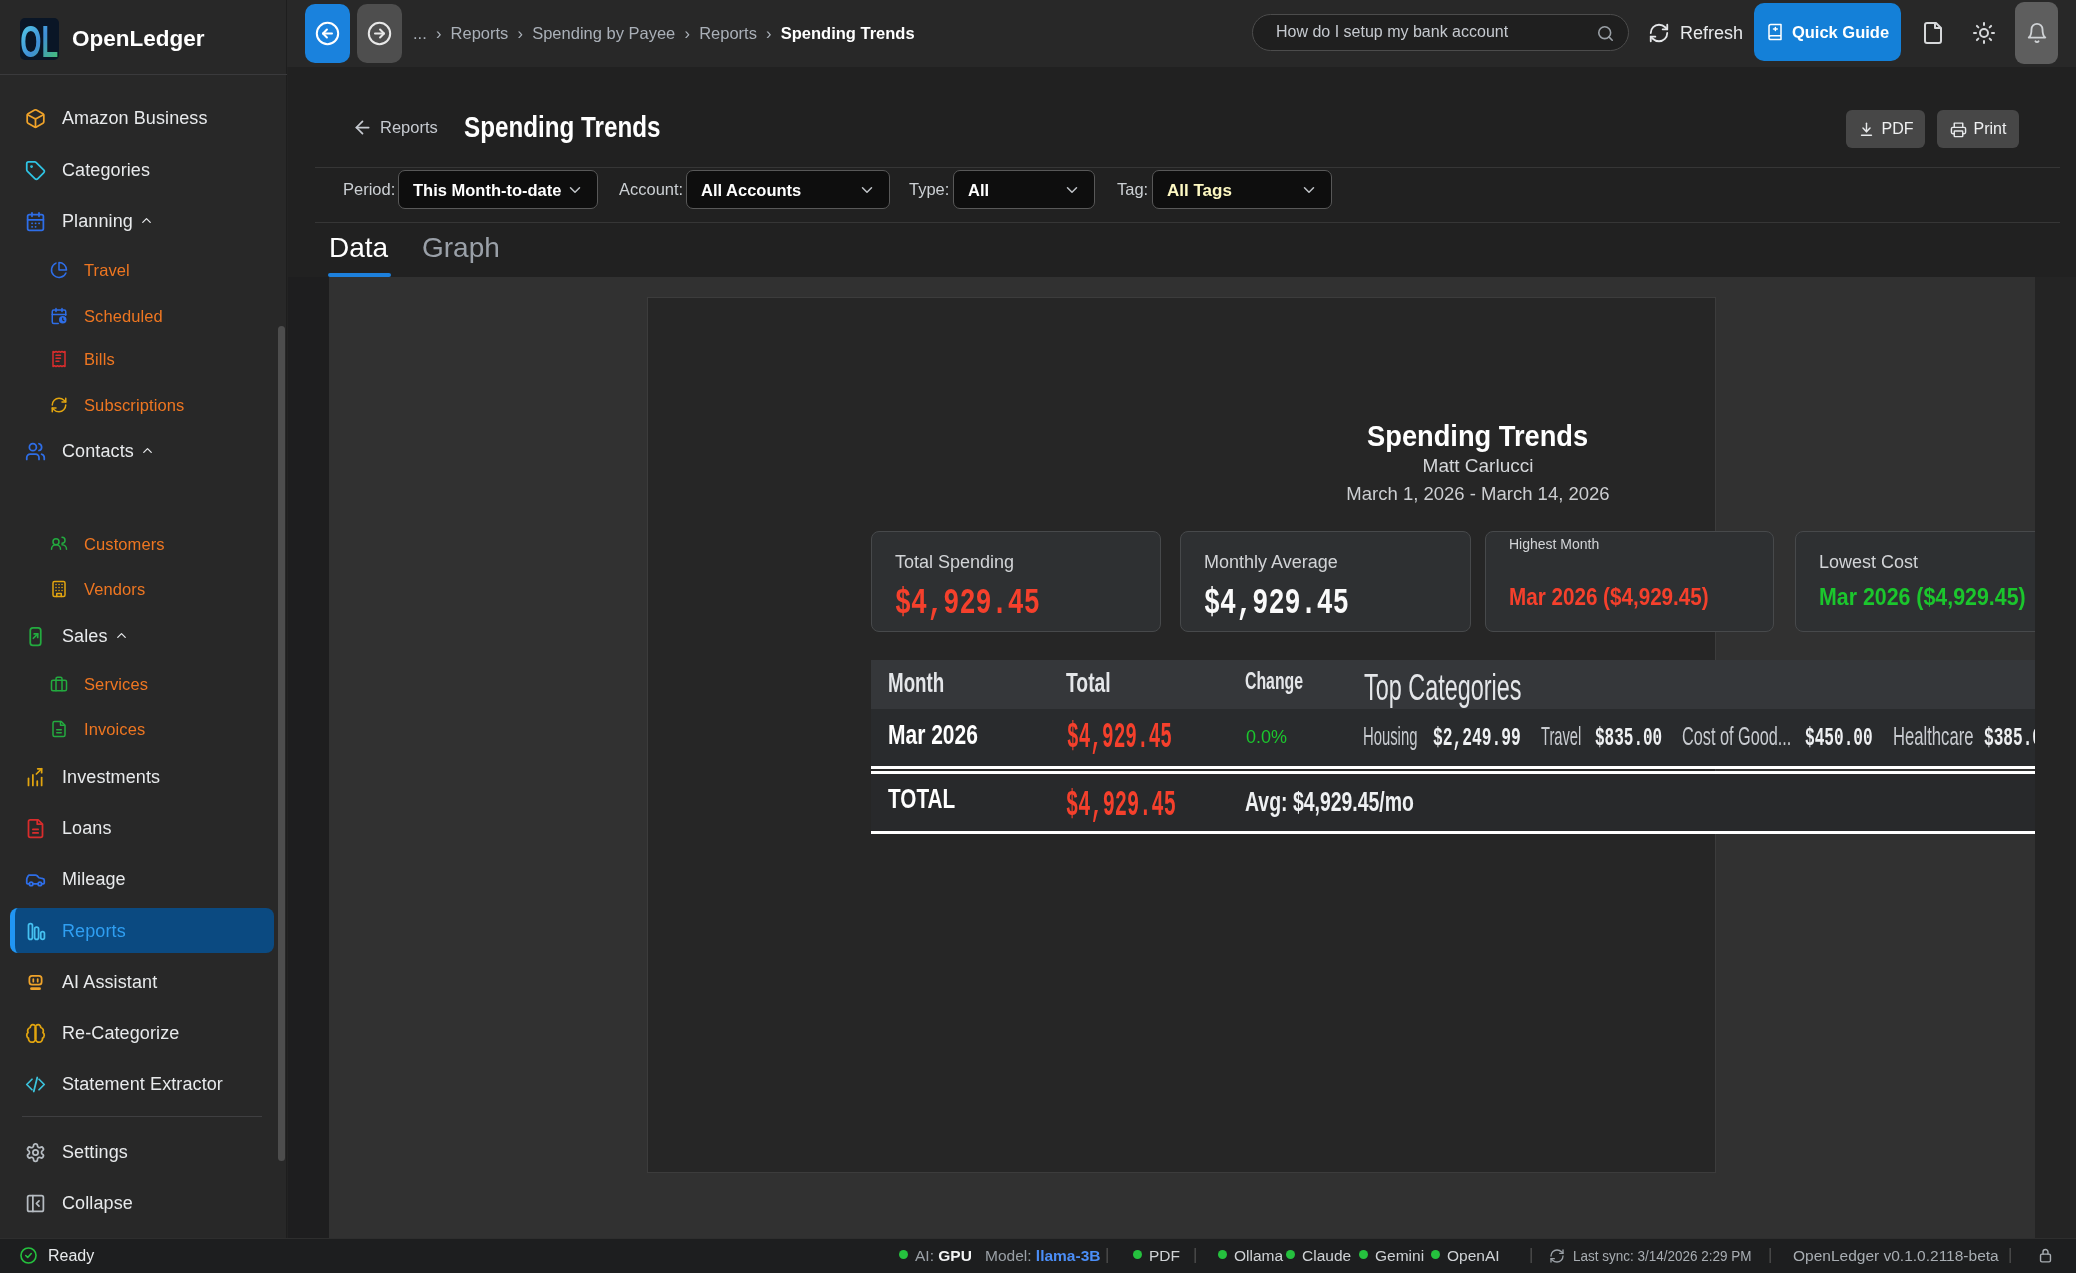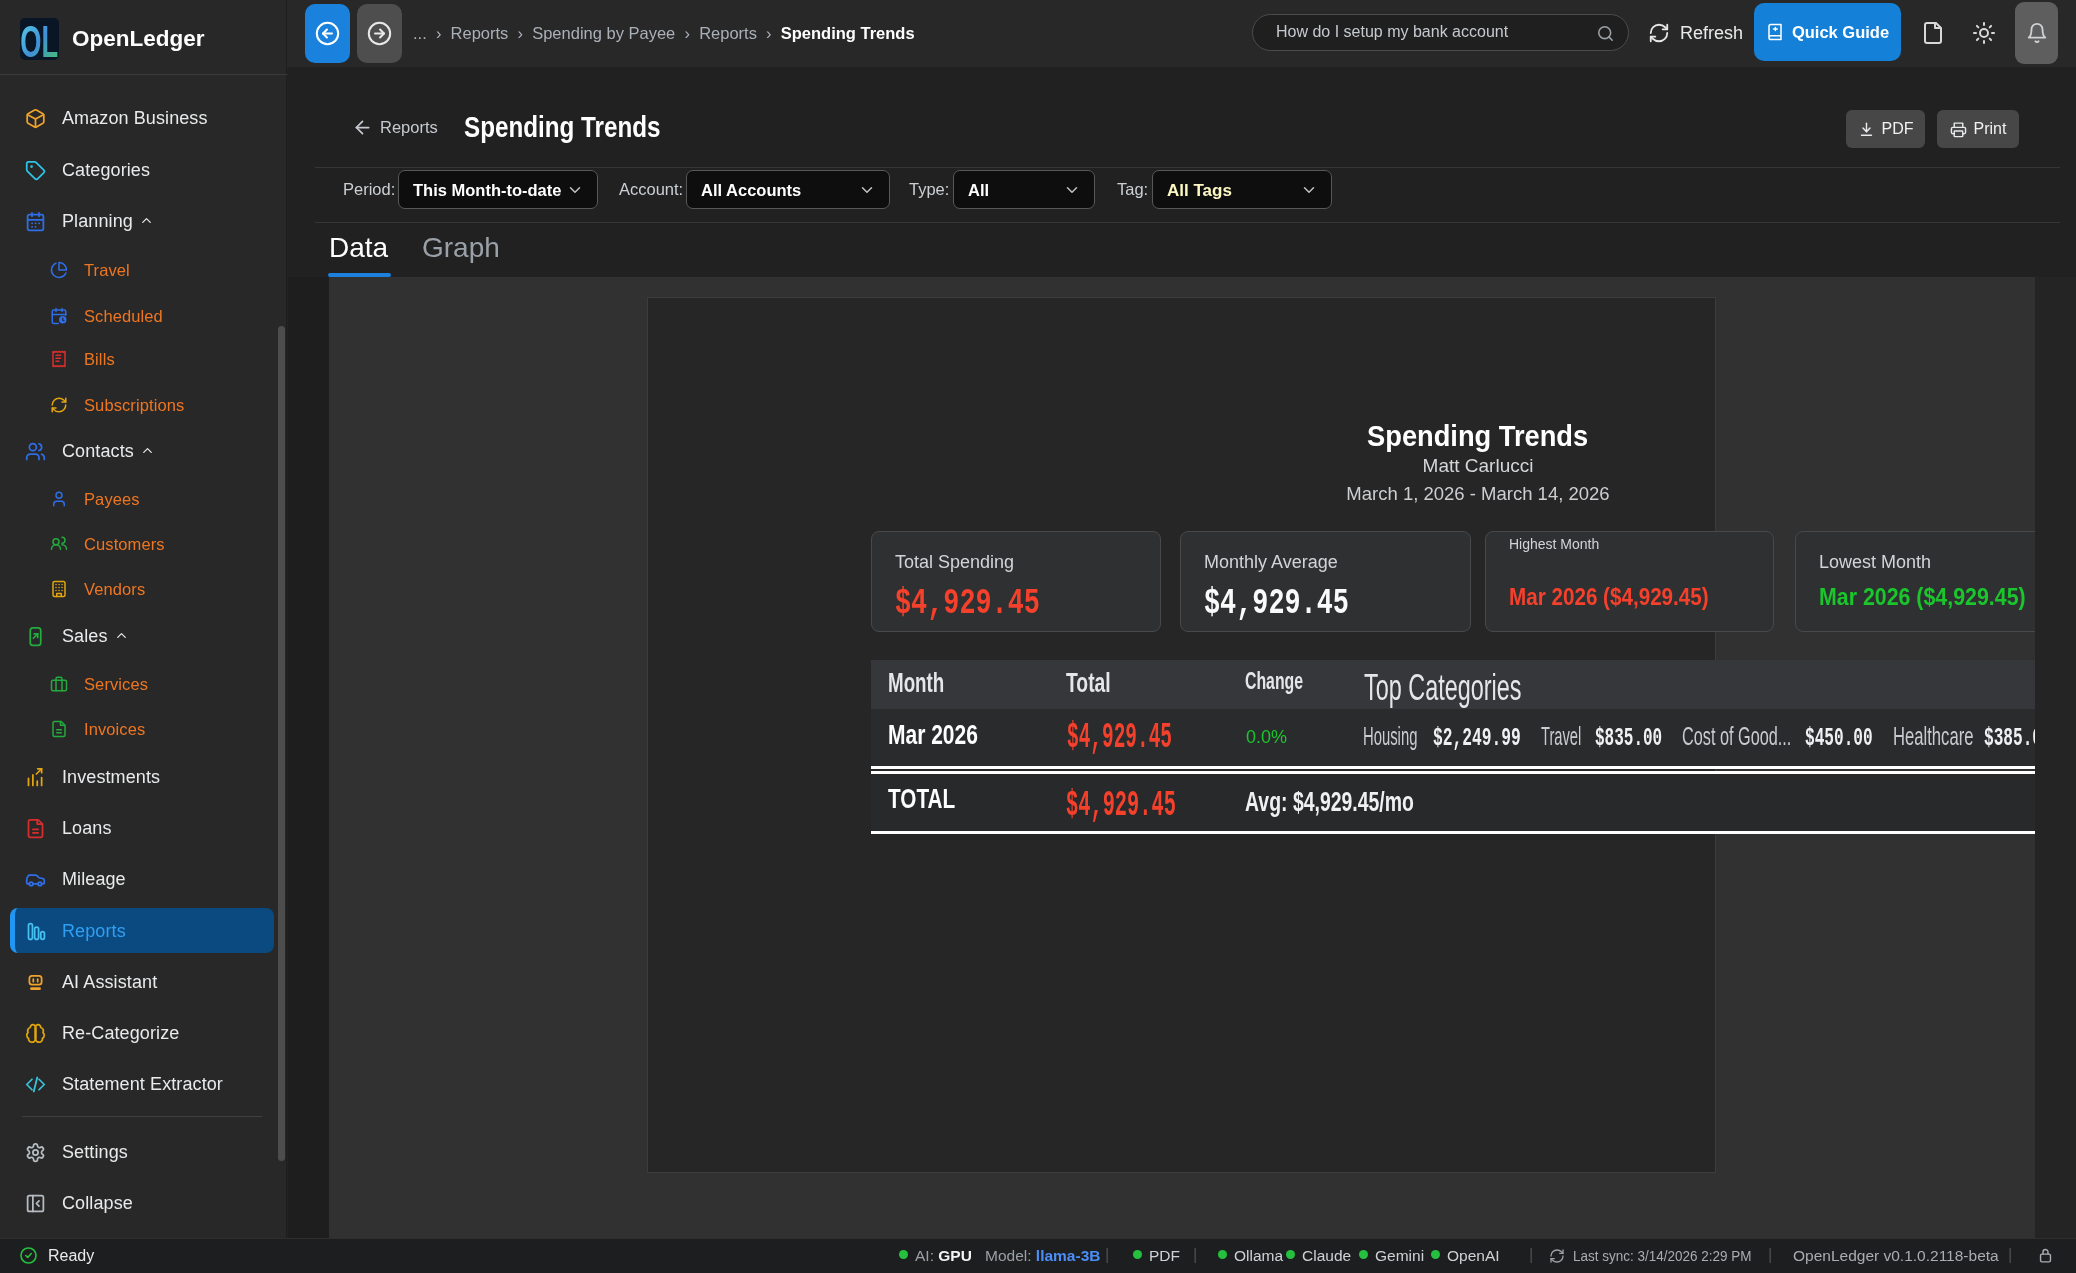--- a/index.html
+++ b/index.html
@@ -159,27 +159,20 @@
   <svg class="i ic" viewBox="0 0 24 24" style="stroke:#2e6ee8">
         <path d="M16 21v-2a4 4 0 0 0-4-4H6a4 4 0 0 0-4 4v2"></path>
         <circle cx="9" cy="7" r="4"></circle>
         <path d="M22 21v-2a4 4 0 0 0-3-3.87"></path>
         <path d="M16 3.13a4 4 0 0 1 0 7.75"></path>
       </svg>
   <span class="t tx">Contacts<svg class="ic" viewBox="0 0 24 24" width="15" height="15" style="display:inline-block;vertical-align:-1px;margin-left:6px;stroke:#e8eaec">
           <path d="m18 15-6-6-6 6"></path>
         </svg></span>
 </div>
-<div class="nav sub" style="top:477px">
-  <svg class="i ic" viewBox="0 0 24 24" style="stroke:#2e6ee8">
-        <path d="M19 21v-2a4 4 0 0 0-4-4H9a4 4 0 0 0-4 4v2"></path>
-        <circle cx="12" cy="7" r="4"></circle>
-      </svg>
-  <span class="t tx">Payees</span>
-</div>
 <div class="nav sub" style="top:522px">
   <svg class="i ic" viewBox="0 0 24 24" style="stroke:#23ab3f">
         <path d="M14 19a6 6 0 0 0-12 0"></path>
         <circle cx="8" cy="9" r="4"></circle>
         <path d="M22 19a6 6 0 0 0-6-6"></path>
         <path d="M16 3a4 4 0 0 1 0 8"></path>
       </svg>
   <span class="t tx">Customers</span>
 </div>
 <div class="nav sub" style="top:567px">
@@ -364,21 +357,21 @@
   <div class="abs" style="left:542px;top:254px;width:290px;height:101px;background:#2e3032;border:1px solid #47494b;border-radius:8px"></div>
   <div class="abs" style="left:851px;top:254px;width:291px;height:101px;background:#2e3032;border:1px solid #47494b;border-radius:8px"></div>
   <div class="abs" style="left:1156px;top:254px;width:289px;height:101px;background:#2e3032;border:1px solid #47494b;border-radius:8px"></div>
   <div class="abs" style="left:1466px;top:254px;width:290px;height:101px;background:#2e3032;border:1px solid #47494b;border-radius:8px"></div>
   <div class="abs" style="left:566px;top:275px;font-size:18px;color:#d2d4d7">Total Spending</div>
   <div class="abs" style="left:566px;top:303px;font-size:36px;color:#f5402c"><span class="mono cond" style="transform:scaleX(0.745)">$4,929.45</span></div>
   <div class="abs" style="left:875px;top:275px;font-size:18px;color:#d2d4d7">Monthly Average</div>
   <div class="abs" style="left:875px;top:303px;font-size:36px;color:#fafafa"><span class="mono cond" style="transform:scaleX(0.745)">$4,929.45</span></div>
   <div class="abs" style="left:1180px;top:259px;font-size:14px;color:#d2d4d7">Highest Month</div>
   <div class="abs" style="left:1180px;top:306px;font-size:24px;font-weight:700;color:#f5402c"><span class="cond" style="transform:scaleX(0.86)">Mar 2026 ($4,929.45)</span></div>
-  <div class="abs" style="left:1490px;top:275px;font-size:18px;color:#d2d4d7">Lowest Month</div>
+  <div class="abs" style="left:1490px;top:275px;font-size:18px;color:#d2d4d7">Lowest Cost</div>
   <div class="abs" style="left:1490px;top:306px;font-size:24px;font-weight:700;color:#1bc62d"><span class="cond" style="transform:scaleX(0.89)">Mar 2026 ($4,929.45)</span></div>
 
   <div class="abs" style="left:542px;top:383px;width:1214px;height:49px;background:#35373a"></div>
   <div class="abs" style="left:559px;top:390px;font-size:28px;font-weight:700;color:#e4e6e9"><span class="cond" style="transform:scaleX(0.67)">Month</span></div>
   <div class="abs" style="left:737px;top:390px;font-size:28px;font-weight:700;color:#e4e6e9"><span class="cond" style="transform:scaleX(0.69)">Total</span></div>
   <div class="abs" style="left:916px;top:390px;font-size:24px;font-weight:700;color:#e4e6e9"><span class="cond" style="transform:scaleX(0.66)">Change</span></div>
   <div class="abs" style="left:1035px;top:390px;font-size:36px;font-weight:400;color:#e4e6e9"><span class="cond" style="transform:scaleX(0.65)">Top Categories</span></div>
 
   <div class="abs" style="left:542px;top:432px;width:1214px;height:57px;background:#292b2d"></div>
   <div class="abs" style="left:559px;top:442px;font-size:28px;font-weight:700;color:#fff"><span class="cond" style="transform:scaleX(0.75)">Mar 2026</span></div>

